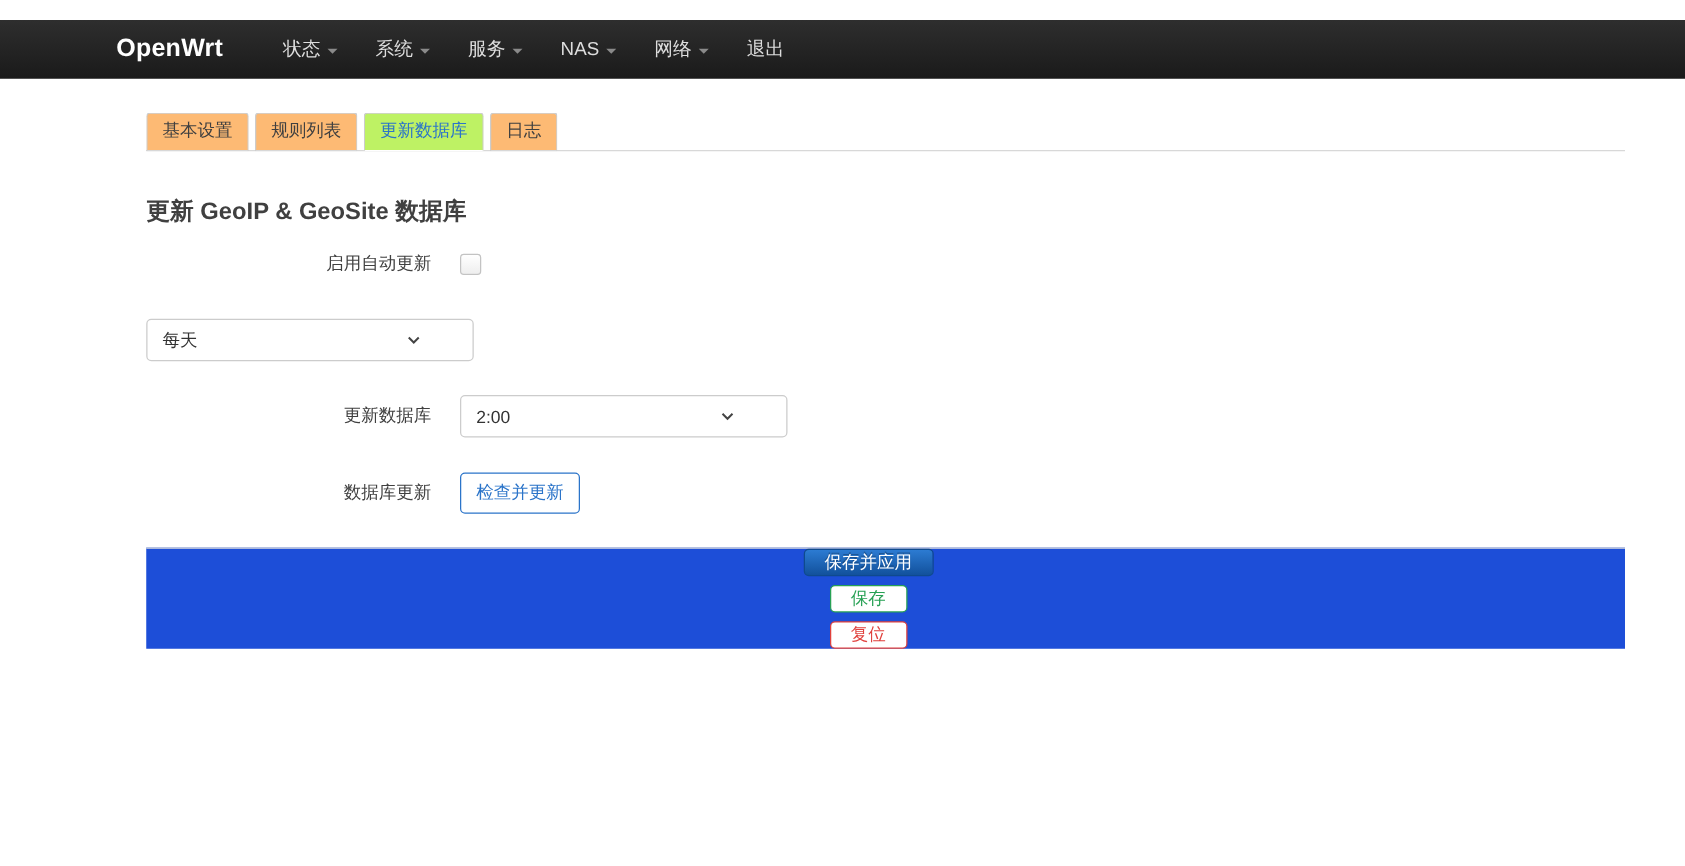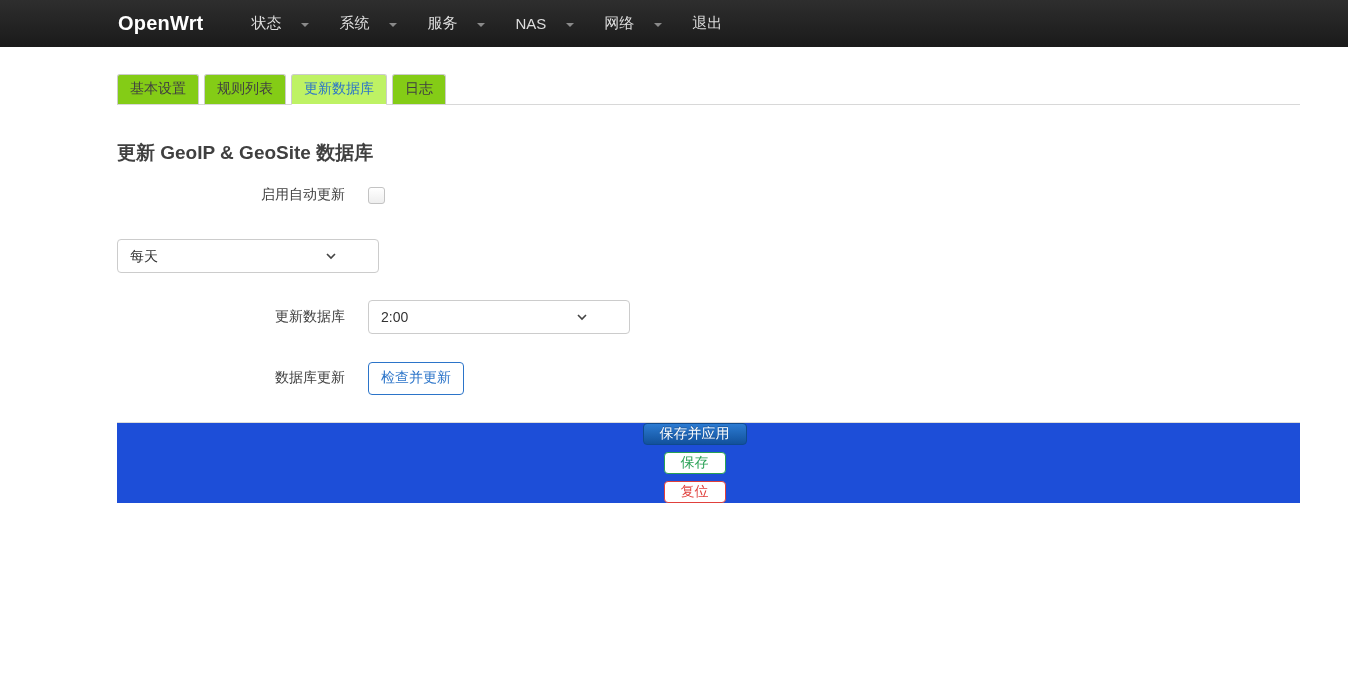--- a/index.html
+++ b/index.html
@@ -9,53 +9,54 @@
     background: #fff;
     font-family: "Liberation Sans", "DejaVu Sans", sans-serif;
     color: #333;
   }
 
   
   .navbar {
     height: 47px;
     background: linear-gradient(var(--navbar-top, #2e2e2e), var(--navbar-bottom, #1a1a1a));
     display: flex; align-items: center;
-    padding-left: 118px;
+    padding-left: 93px;
+    margin-top: 16px;
   }
   .brand {
     color: #fff; font-size: 20px; font-weight: bold;
     letter-spacing: 0.2px; cursor: pointer;
   }
   .nav-menu {
     list-style: none; margin: 0 0 0 48px; padding: 0;
     display: flex; align-items: center; gap: 30px;
   }
   .nav-item {
     color: #ddd; font-size: 15px; cursor: pointer;
-    display: flex; align-items: center; gap: 20px; justify-content: space-between;
+    display: flex; align-items: center; gap: 6px; justify-content: space-between;
   }
   .caret {
     width: 0; height: 0; display: inline-block;
     border-left: 4px solid transparent;
     border-right: 4px solid transparent;
     border-top: 4px solid #8a8a8a;
     margin-top: 2px;
   }
 
   
   .content { margin-left: 117px; width: 1183px; }
 
   .tab-bar {
     margin-top: 27px;
     display: flex; align-items: flex-end;
     border-bottom: 1px solid #d8d8d8;
   }
   .tab {
     font-size: 14px; color: #404040;
-    background: #84cc16;
+    background: #fdba74;
     border: 1px solid #ccc;
     border-bottom: 1px solid #d8d8d8;
     border-radius: 3px 3px 0 0;
     padding: 5px 12px 6px 12px;
     margin-right: 5px; margin-bottom: -1px;
     cursor: pointer; white-space: nowrap;
   }
   .tab.active {
     background: #bef264;
     color: var(--accent, #2b74c9);

